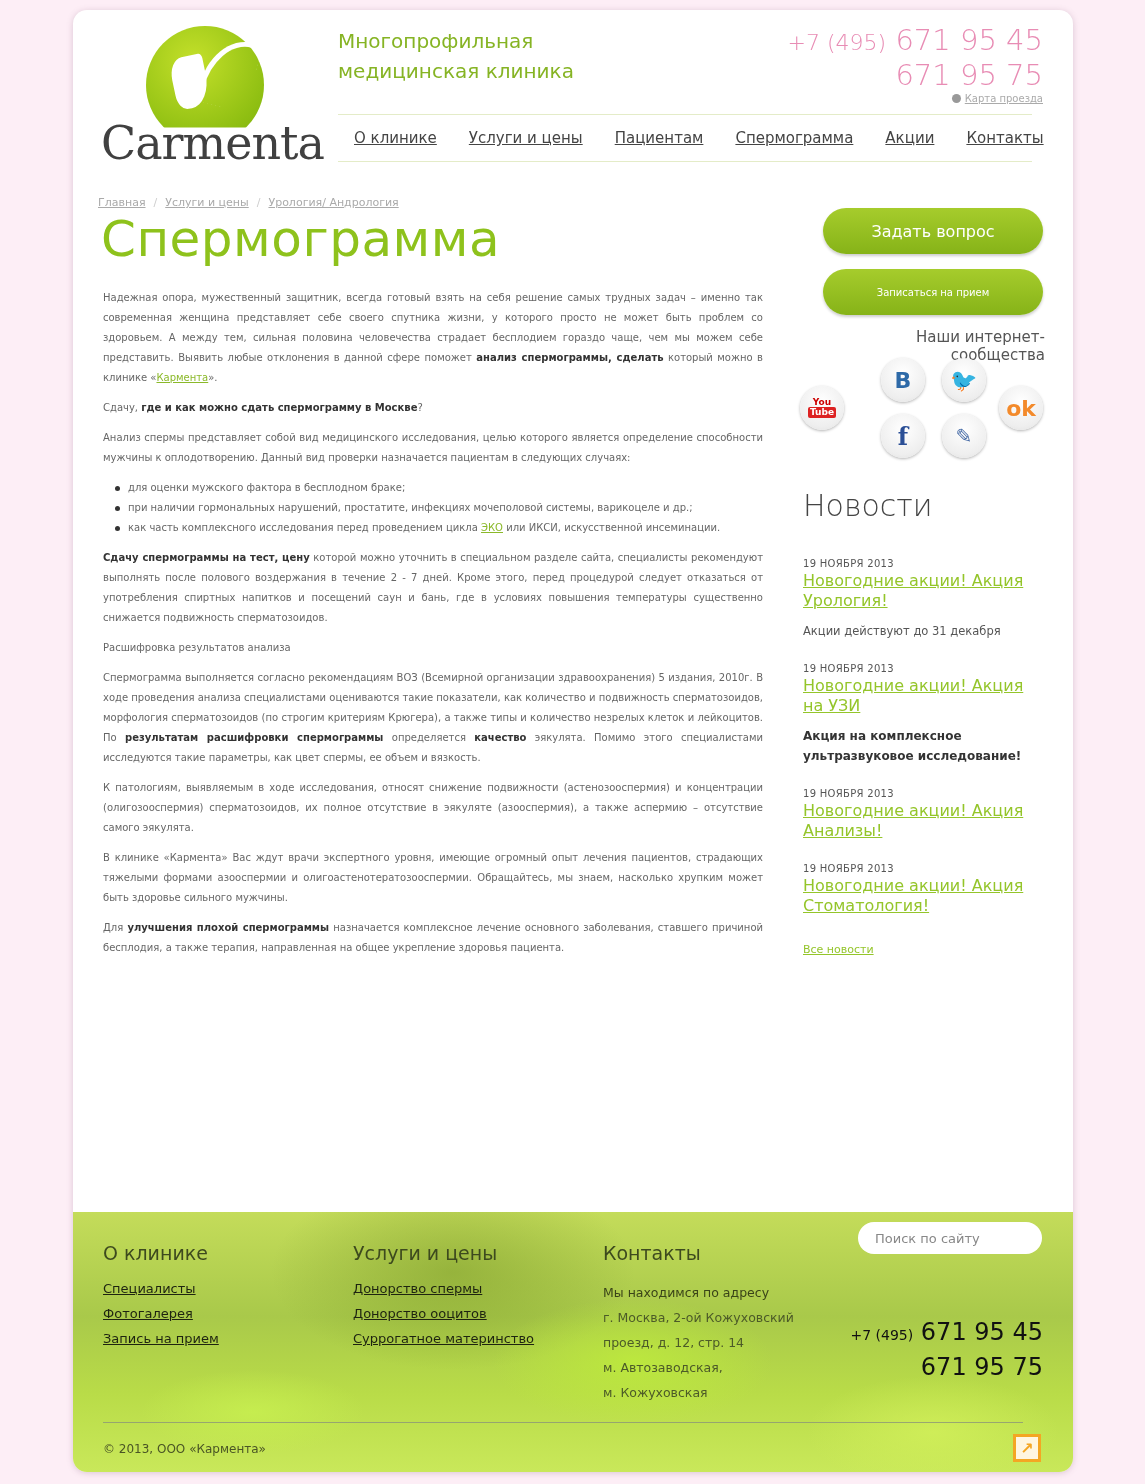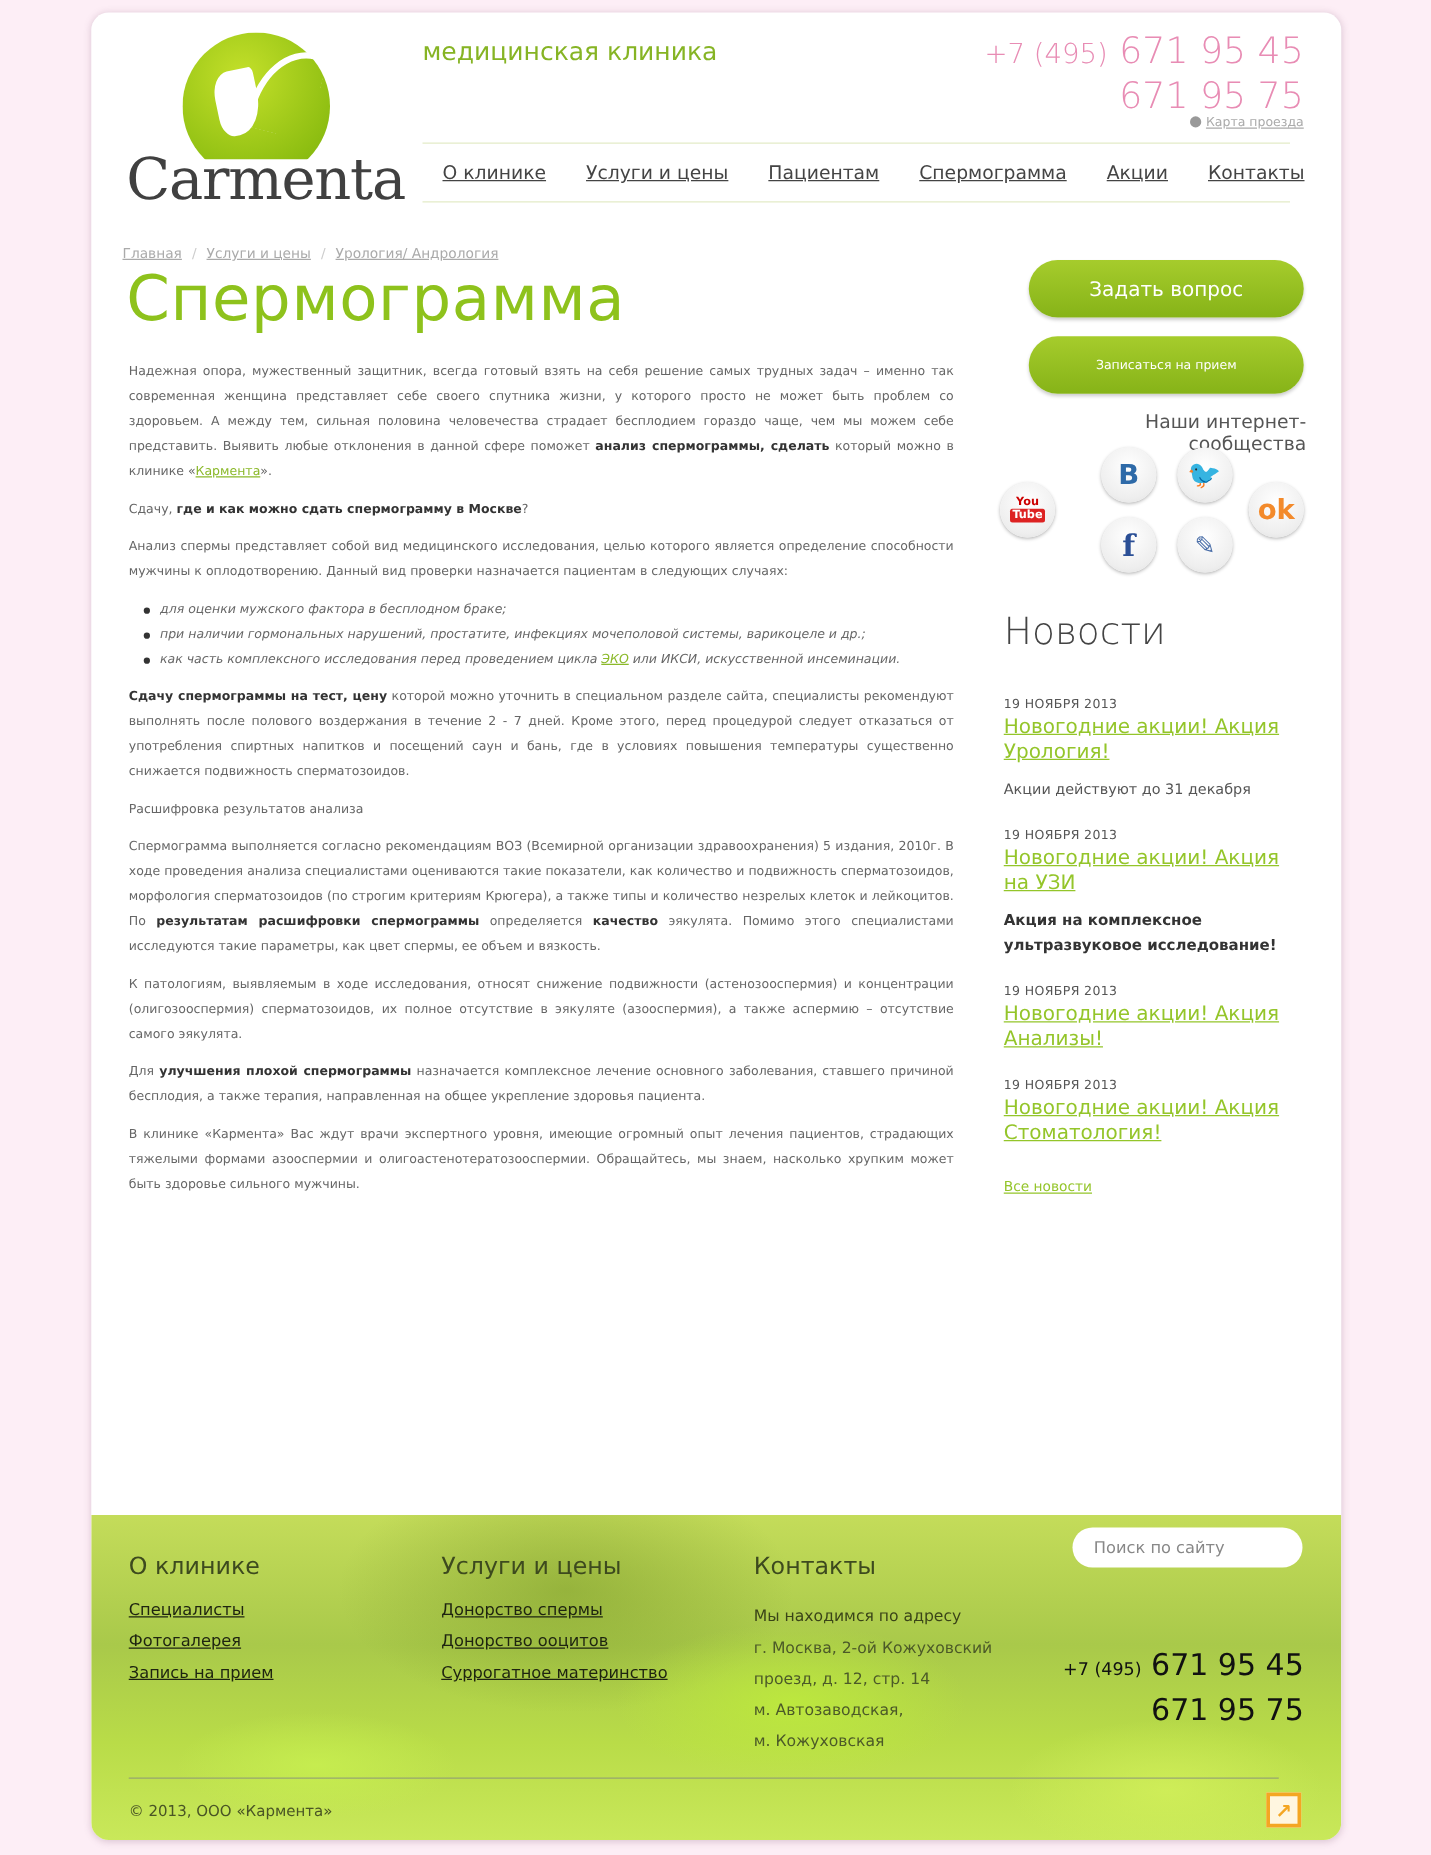--- a/index.html
+++ b/index.html
@@ -70,21 +70,21 @@
     font-size: 50px; font-weight: normal; color: #8ec21c; letter-spacing: 0.5px;
   }
   .article {
     position: absolute; left: 30px; top: 278px; width: 660px;
     font-size: 10px; line-height: 20px; color: #666; text-align: justify;
   }
   .article p { margin-bottom: 10px; }
   .article b { color: #333; }
   .article a { color: #8bb92a; text-decoration: underline; }
   .article ul { list-style: none; margin: 0 0 10px 10px; text-align: left; }
-  .article li { position: relative; padding-left: 15px; font-style: italic; }
+  .article li { position: relative; padding-left: 15px; }
   .article li::before { content: ""; position: absolute; left: 2px; top: 8px; width: 5px; height: 5px; border-radius: 50%; background: #333; }
 
   
   .btn {
     position: absolute; left: 750px; width: 220px; height: 46px;
     border-radius: 23px;
     background: linear-gradient(#a6cc2c, #86b318);
     box-shadow: 0 2px 3px rgba(0,0,0,0.2);
     color: #fff; text-align: center; display: flex; align-items: center; justify-content: center;
     border: none; cursor: pointer; font-family: "DejaVu Sans", sans-serif; margin-top: 16px;
@@ -154,20 +154,21 @@
 <div class="page">
 
   <div class="logo">
     <div class="sun"></div>
     <div class="wing1"></div>
     <div class="wing2"></div>
     <div class="wordmark">Carmenta</div>
   </div>
 
   <div class="tagline">
+    <div>Многопрофильная</div>
     <div>медицинская клиника</div>
   </div>
 
   <div class="phones">
     <div class="row">
       <span class="code">+7 (495)</span>
       <span>671 95 45</span>
     </div>
     <div class="row">671 95 75</div>
   </div>
@@ -195,22 +196,22 @@
     <p>Анализ спермы представляет собой вид медицинского исследования, целью которого является определение способности мужчины к оплодотворению. Данный вид проверки назначается пациентам в следующих случаях:</p>
     <ul>
       <li> для оценки мужского фактора в бесплодном браке;</li>
       <li>при наличии гормональных нарушений, простатите, инфекциях мочеполовой системы, варикоцеле и др.;</li>
       <li><span>как часть комплексного исследования перед проведением цикла </span><a>ЭКО</a><span> или ИКСИ, искусственной инсеминации.</span></li>
     </ul>
     <p><b>Сдачу спермограммы на тест, цену</b><span> которой можно уточнить в специальном разделе сайта, специалисты рекомендуют выполнять после полового воздержания в течение 2 - 7 дней. Кроме этого, перед процедурой следует отказаться от употребления спиртных напитков и посещений саун и бань, где в условиях повышения температуры существенно снижается подвижность сперматозоидов.</span></p>
     <p>Расшифровка результатов анализа</p>
     <p><span>Спермограмма выполняется согласно рекомендациям ВОЗ (Всемирной организации здравоохранения) 5 издания, 2010г. В ходе проведения анализа специалистами оцениваются такие показатели, как количество и подвижность сперматозоидов, морфология сперматозоидов (по строгим критериям Крюгера), а также типы и количество незрелых клеток и лейкоцитов. По </span><b>результатам расшифровки спермограммы</b><span> определяется </span><b>качество</b><span> эякулята. Помимо этого специалистами исследуются такие параметры, как цвет спермы, ее объем и вязкость.</span></p>
     <p>К патологиям, выявляемым в ходе исследования, относят снижение подвижности (астенозооспермия) и концентрации (олигозооспермия) сперматозоидов, их полное отсутствие в эякуляте (азооспермия), а также аспермию – отсутствие самого эякулята.</p>
+    <p>В клинике «Кармента» Вас ждут врачи экспертного уровня, имеющие огромный опыт лечения пациентов, страдающих тяжелыми формами азооспермии и олигоастенотератозооспермии. Обращайтесь, мы знаем, насколько хрупким может быть здоровье сильного мужчины.</p>
     <p><span>Для </span><b>улучшения плохой спермограммы</b><span> назначается комплексное лечение основного заболевания, ставшего причиной бесплодия, а также терапия, направленная на общее укрепление здоровья пациента.</span></p>
-    <p>В клинике «Кармента» Вас ждут врачи экспертного уровня, имеющие огромный опыт лечения пациентов, страдающих тяжелыми формами азооспермии и олигоастенотератозооспермии. Обращайтесь, мы знаем, насколько хрупким может быть здоровье сильного мужчины.</p>
   </div>
 
   <button class="btn ask">Задать вопрос</button>
   <button class="btn book">Записаться на прием</button>
 
   <div class="social-title">Наши интернет-сообщества</div>
   <a class="soc yt">
       <span>You</span>
       <span class="tube">Tube</span>
     </a>

